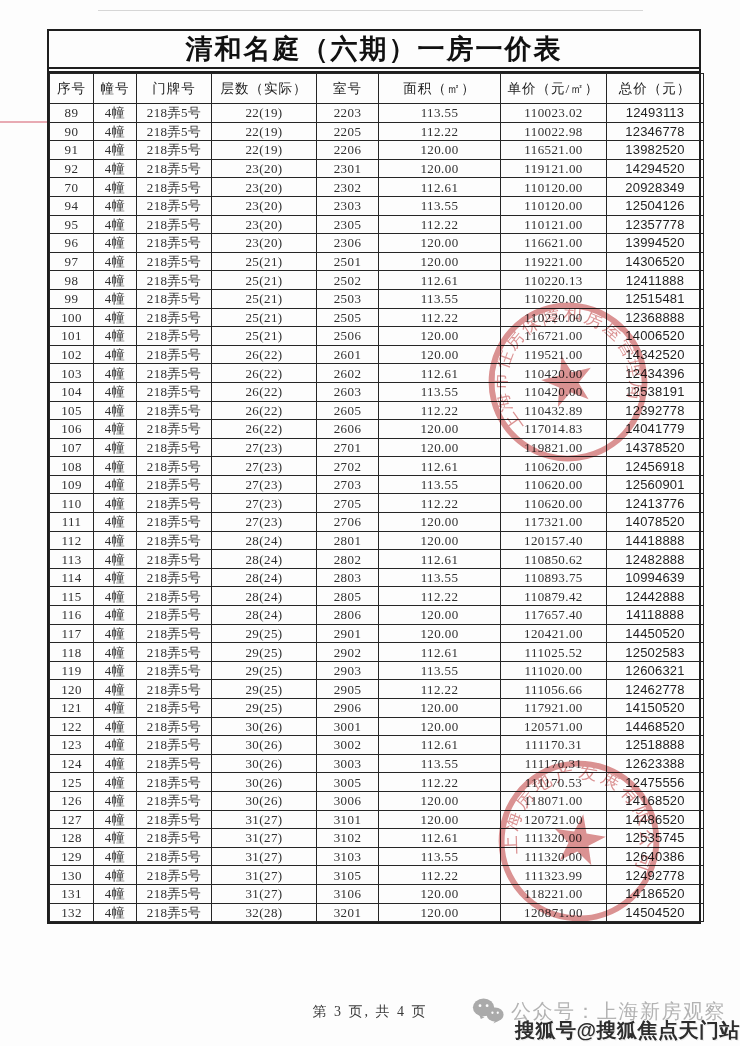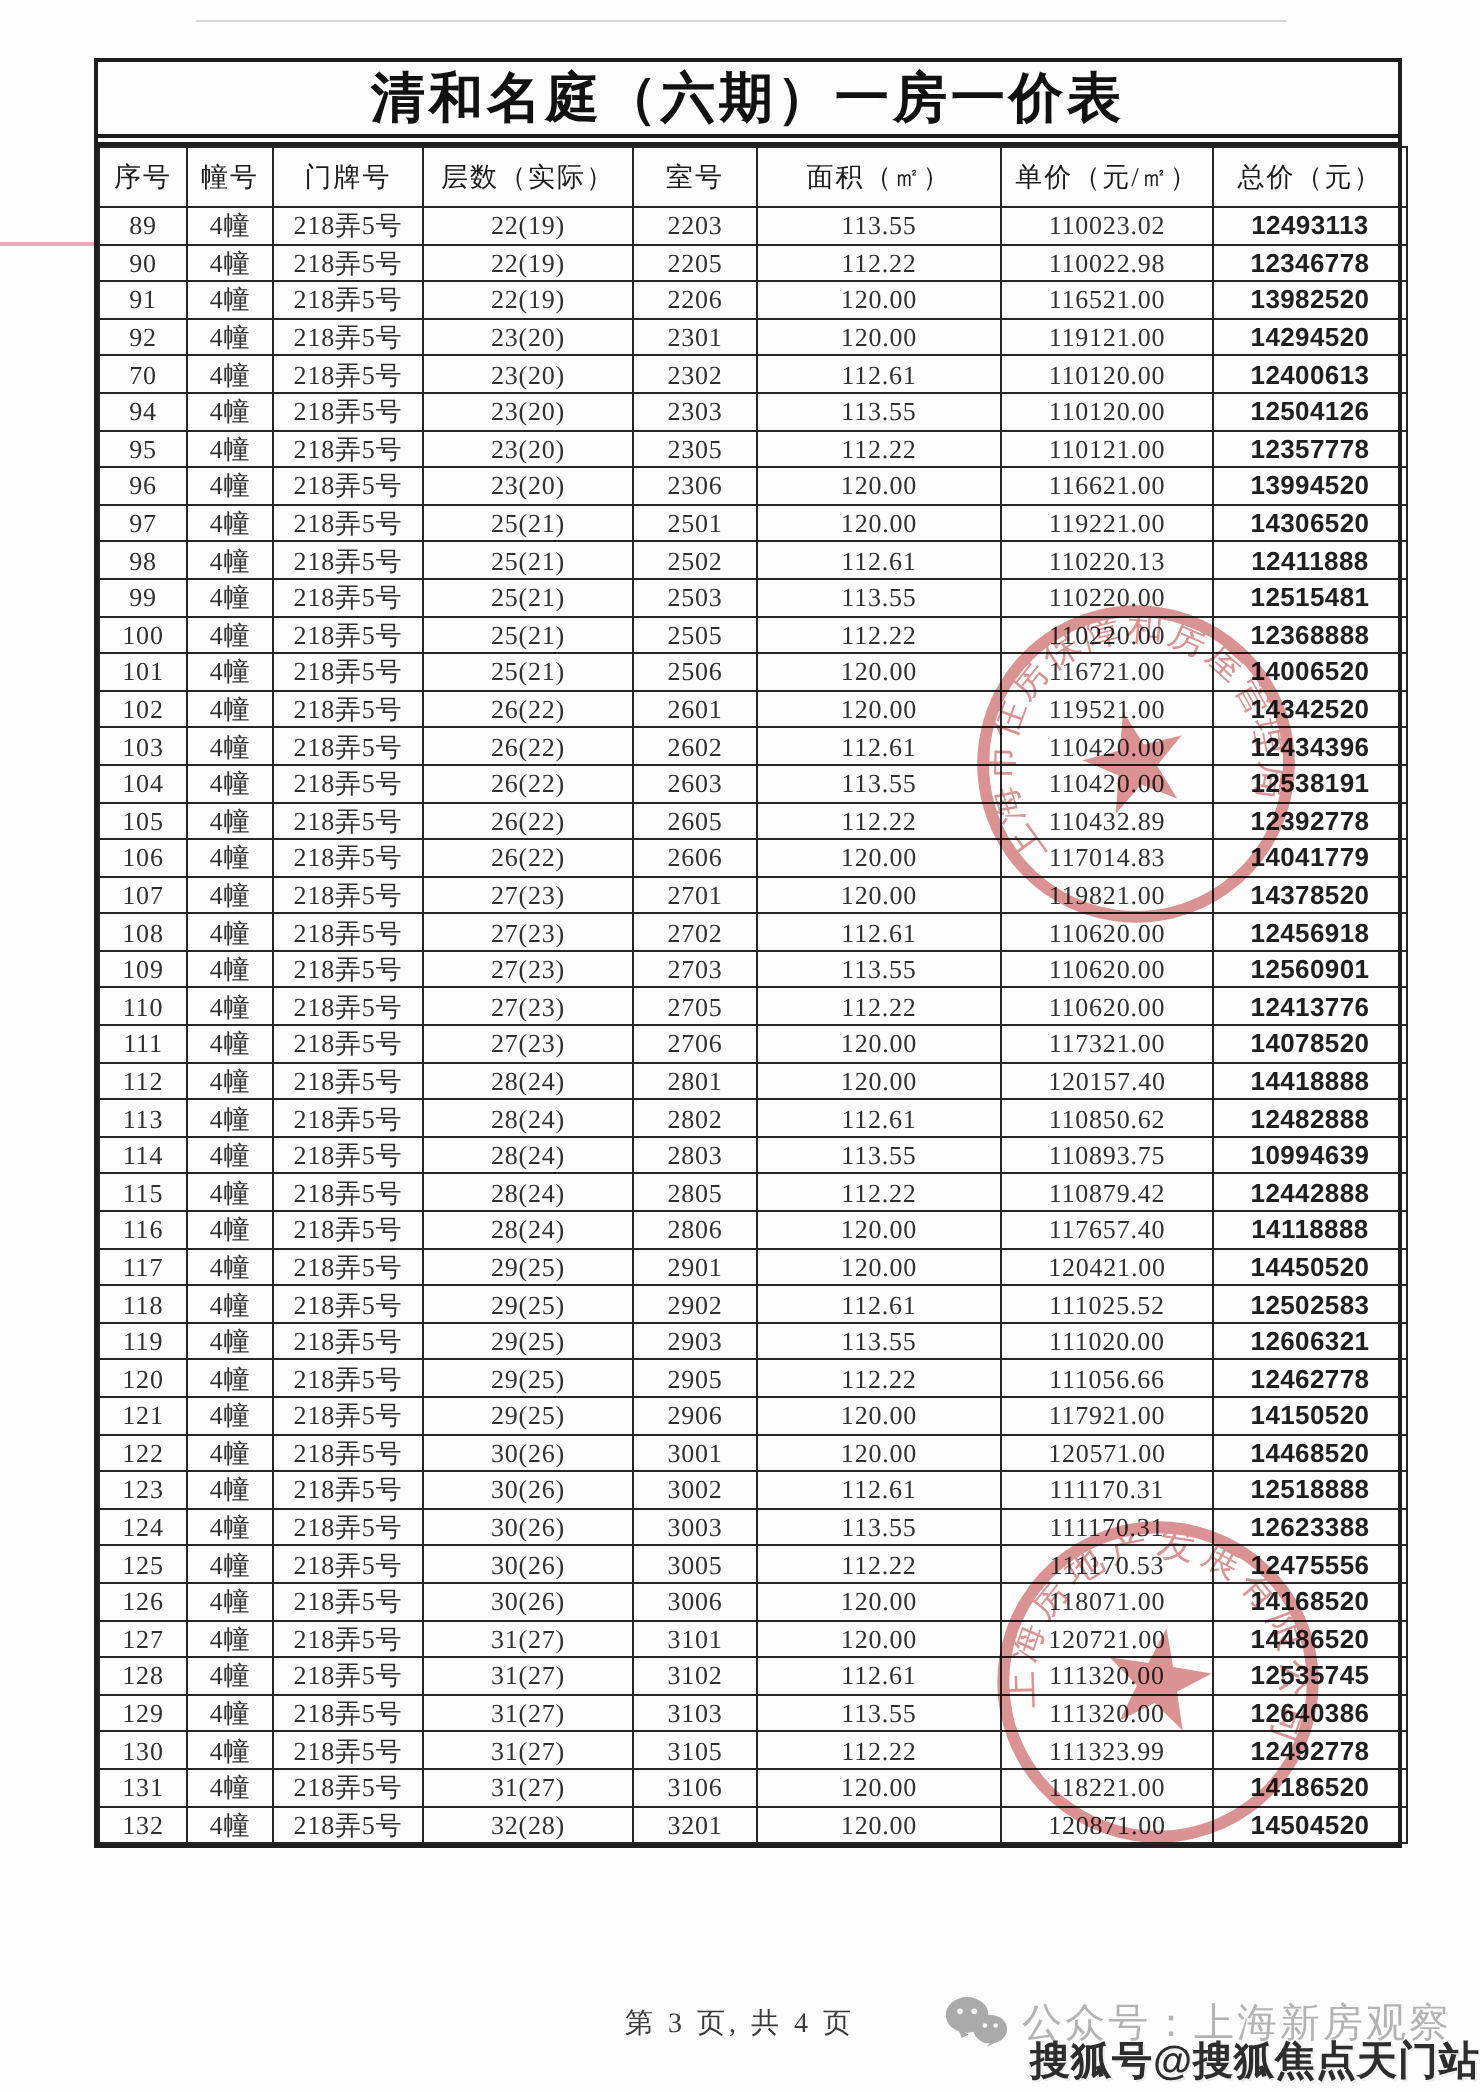--- a/index.html
+++ b/index.html
@@ -38,21 +38,21 @@
     height:30px; font-size:13.5px; font-weight:normal; color:#1c1c1c;
     letter-spacing:1px;
   }
   .price-table td {
     height:18.6px; font-size:13px; line-height:1; color:#303030;
     letter-spacing:.4px; padding:0 2px;
   }
   
   .price-table td:nth-child(8) {
     font-family:"Liberation Sans","DejaVu Sans",sans-serif;
-    font-weight:700; font-size:13px; letter-spacing:.2px; color:#1f1f1f;
+    font-weight:400; font-size:13px; letter-spacing:.2px; color:#1f1f1f;
   }
 
   
   .stamp { position:absolute; mix-blend-mode:multiply; opacity:.55; pointer-events:none; }
   .stamp svg { display:block; }
   .stamp-1 { left:484px; top:298px; transform:rotate(-14deg); }
   .stamp-2 { left:494px; top:756px; transform:rotate(9deg); }
 
   
   .footer-page {
@@ -150,21 +150,21 @@
             <td>14294520</td>
           </tr>
           <tr>
             <td>70</td>
             <td>4幢</td>
             <td>218弄5号</td>
             <td>23(20)</td>
             <td>2302</td>
             <td>112.61</td>
             <td>110120.00</td>
-            <td>12400613</td>
+            <td>20928349</td>
           </tr>
           <tr>
             <td>94</td>
             <td>4幢</td>
             <td>218弄5号</td>
             <td>23(20)</td>
             <td>2303</td>
             <td>113.55</td>
             <td>110120.00</td>
             <td>12504126</td>

